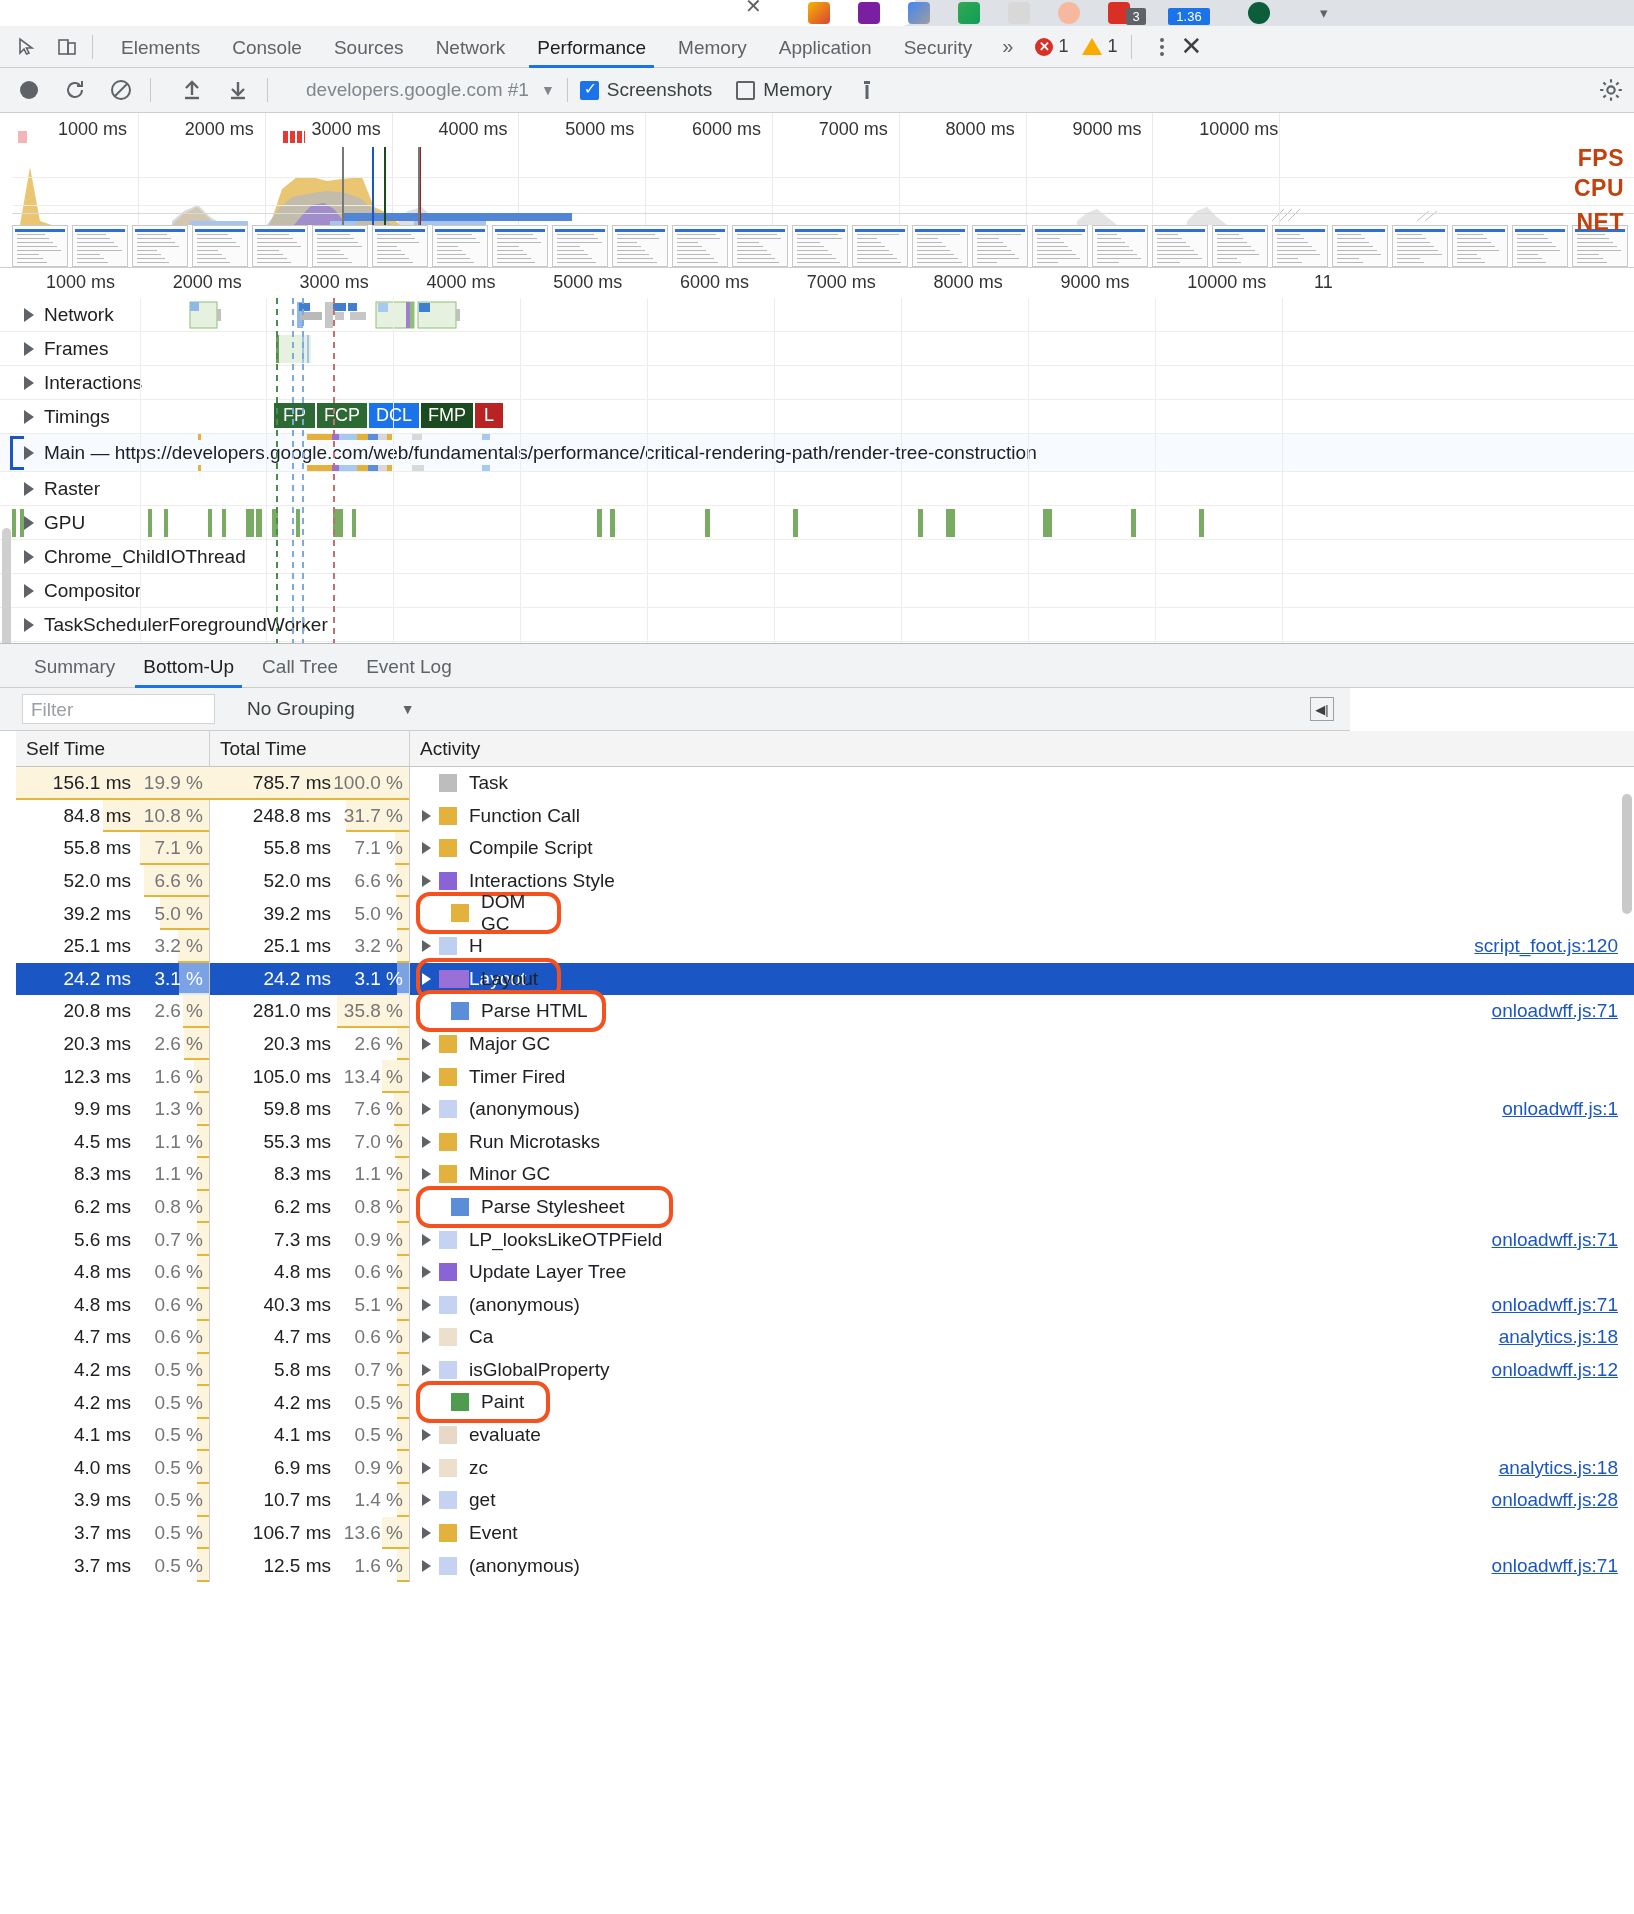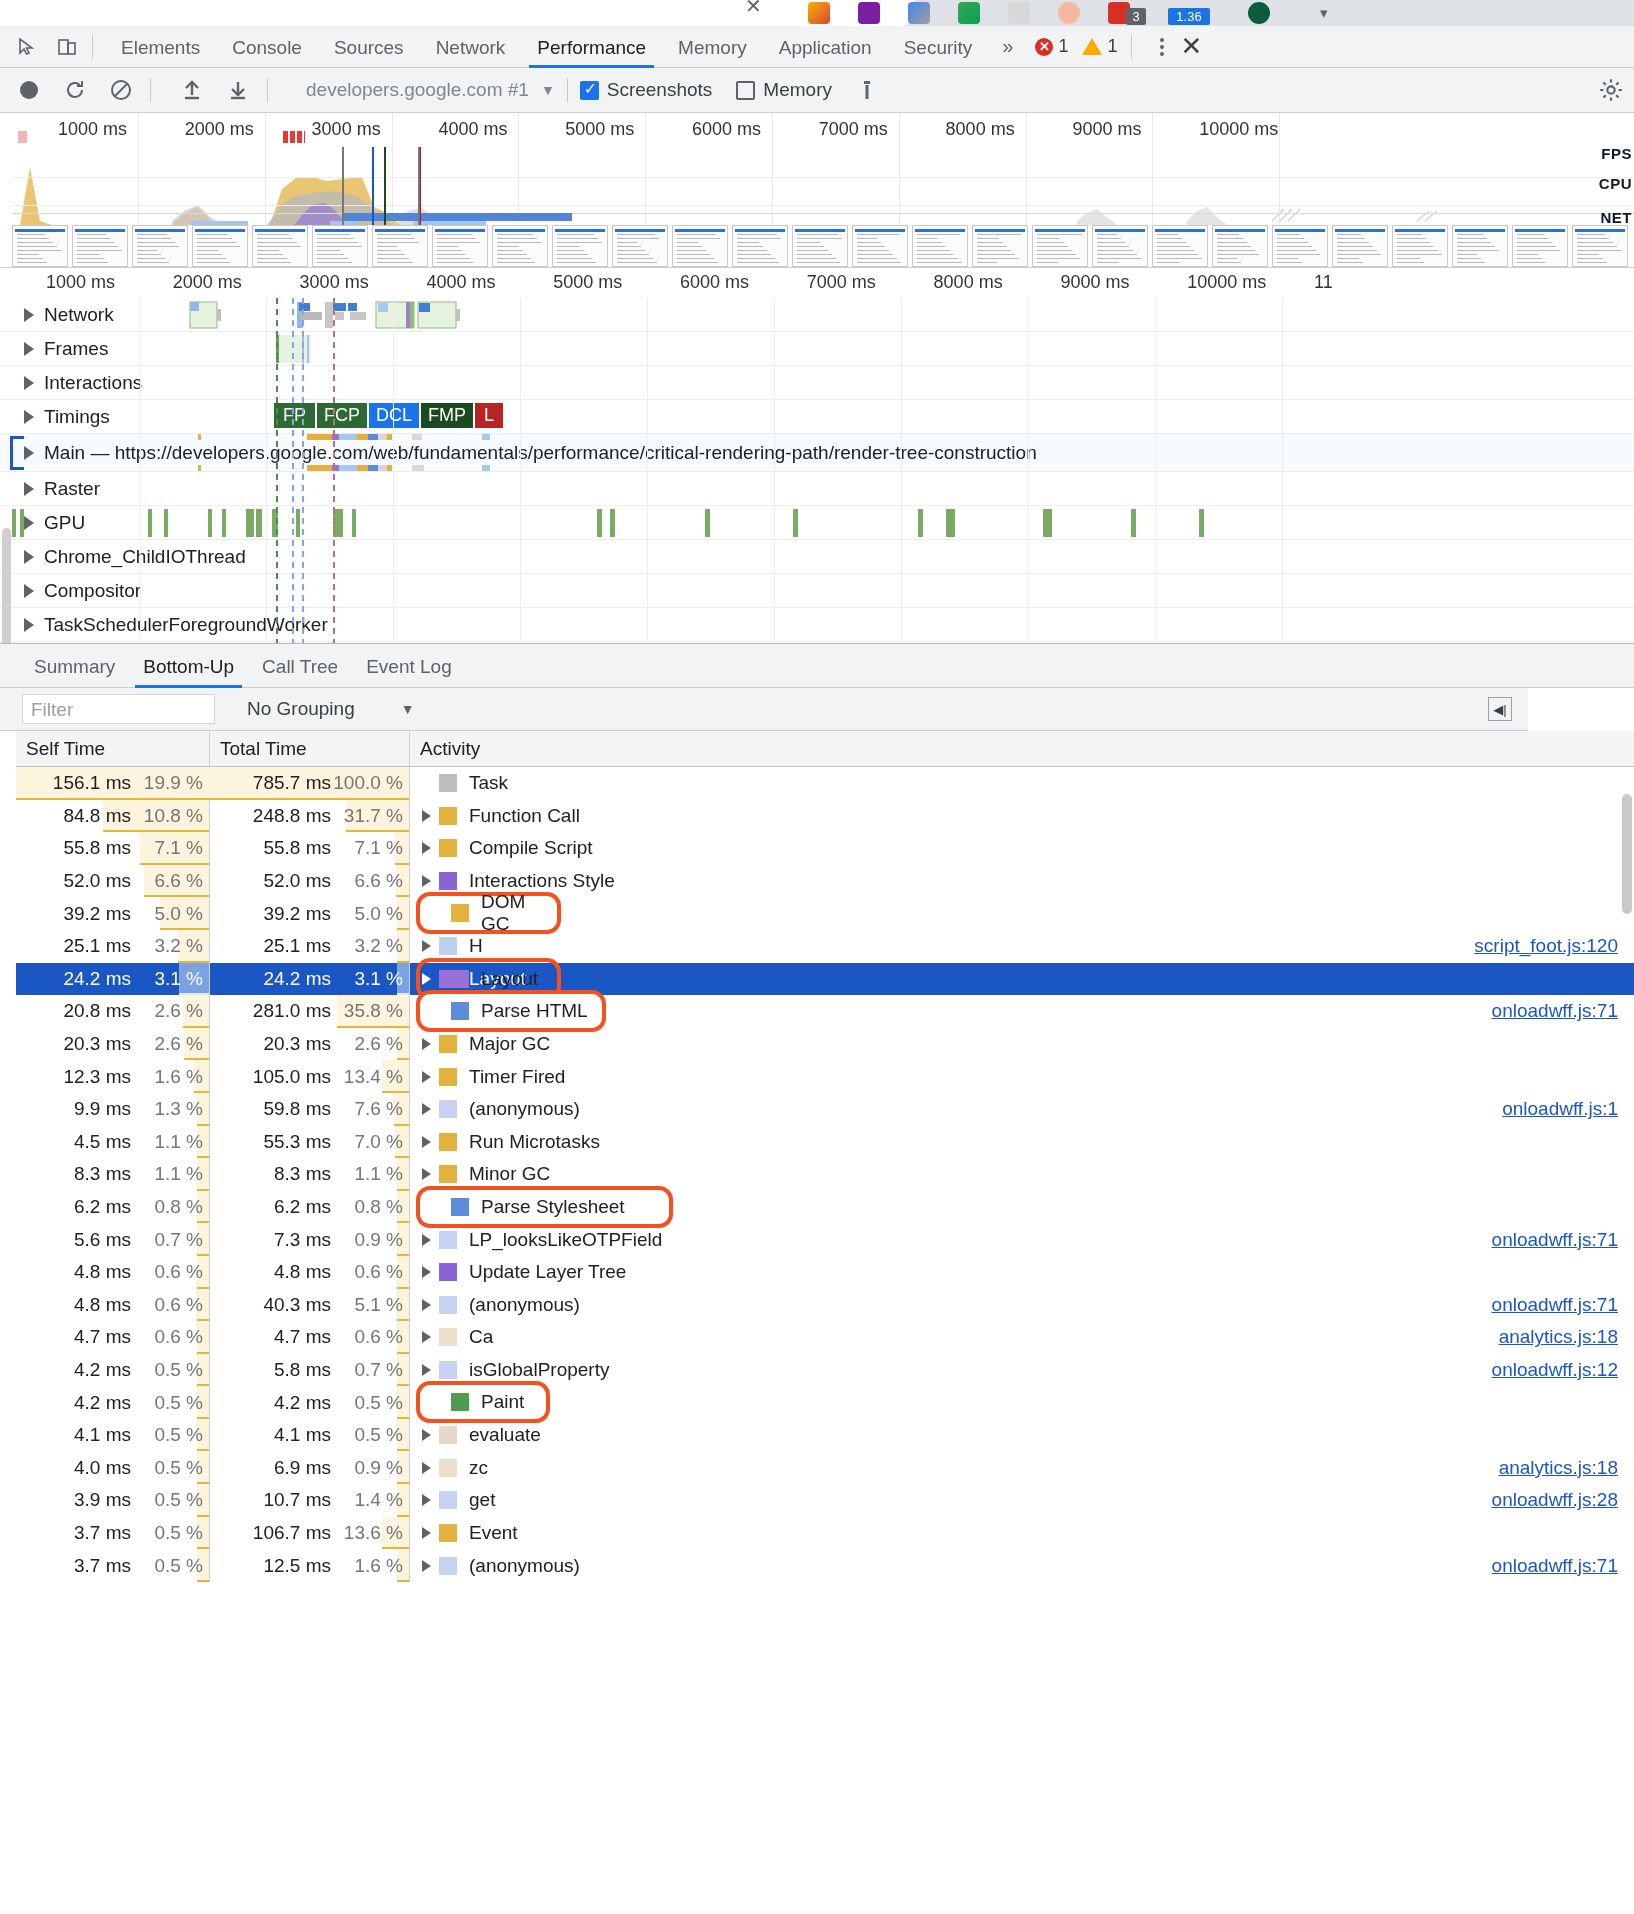--- a/index.html
+++ b/index.html
@@ -43,21 +43,21 @@
   
   #overview { position:absolute; left:0; top:113px; width:1634px; height:155px; background:#fff; border-bottom:1px solid #cdcdcd; }
   #ov-ruler { position:absolute; left:12px; top:0; right:0; height:34px; }
   #ov-ruler .tk { position:absolute; top:6px; font-size:18px; color:#333; }
   #ov-ruler .gl { position:absolute; top:0; bottom:-116px; width:1px; background:#eaeaea; }
   #ov-body { position:absolute; left:12px; top:34px; right:0; height:78px; }
   #ov-films { position:absolute; left:12px; top:112px; right:0; height:42px; }
   .film { position:absolute; top:0; width:56px; height:42px; background:#fbfbfb; border:1px solid #c9c9c9; overflow:hidden; }
   .film .bar { position:absolute; left:2px; right:2px; height:3px; background:#2f6fd0; top:3px; }
   .film .ln { position:absolute; left:4px; height:1px; background:#b9b9b9; }
-  .side-lab { position:absolute; right:2px; font-size:15px; font-weight:bold; color:#0f172a; letter-spacing:.5px; }
+  .side-lab { position:absolute; right:10px; font-size:23px; font-weight:bold; color:#c2410c; letter-spacing:.5px; }
   .ovline { position:absolute; top:0; bottom:0; width:2px; }
 
   
   #flame { position:absolute; left:0; top:268px; width:1634px; height:375px; background:#fff; overflow:hidden; }
   #fl-ruler { position:absolute; left:12px; top:0; right:0; height:30px; }
   #fl-ruler .tk { position:absolute; top:4px; font-size:18px; color:#333; }
   .track { position:relative; height:34px; border-bottom:1px solid #ededed; display:flex; align-items:center; }
   .track.tall { height:38px; }
   .track.main { background:#f7fbff; }
   .tri { width:0;height:0;border-top:7px solid transparent;border-bottom:7px solid transparent;border-left:10px solid #5f6368; margin:0 10px 0 24px; flex:none; }
@@ -65,21 +65,21 @@
   .gridv { position:absolute; top:30px; bottom:0; width:1px; background:#ededed; }
   .divline { position:absolute; width:2px; }
 
   
   #bottom { position:absolute; left:0; top:643px; width:1634px; height:1271px; background:#fff; border-top:1px solid #b9b9b9; }
   #sub-tabs { position:absolute; left:0; top:0; width:1634px; height:44px; background:#f1f3f4; border-bottom:1px solid #cdcdcd; display:flex; align-items:center; padding-left:20px; }
   .sub-tab { font-size:19px; color:#5f6368; padding:0 14px; height:44px; line-height:46px; position:relative; }
   .sub-tab.active { color:#202124; }
   .sub-tab.active::after { content:""; position:absolute; left:6px; right:6px; bottom:0; height:3px; background:#1a73e8; }
 
-  #filter-row { position:absolute; left:0; top:44px; width:1528px; height:43px; background:#f1f3f4; border-bottom:1px solid #cdcdcd; display:flex; align-items:center; padding-left:22px; }
+  #filter-row { position:absolute; left:0; top:44px; width:1350px; height:43px; background:#f1f3f4; border-bottom:1px solid #cdcdcd; display:flex; align-items:center; padding-left:22px; }
   #filter-input { width:193px; height:30px; background:#fff; border:1px solid #d4d4d4; font-size:19px; color:#9aa0a6; padding:0 8px; line-height:30px; }
   #grouping { font-size:19px; color:#3c4043; margin-left:32px; }
   #grouping-caret { margin-left:46px; color:#5f6368; font-size:14px; }
   #collapse-btn { position:absolute; right:16px; top:9px; width:24px; height:24px; border:1px solid #9aa0a6; display:flex; align-items:center; justify-content:center; font-size:13px; color:#3c4043; }
 
   
   #tbl-head { position:absolute; left:16px; top:87px; width:1618px; height:36px; background:#f4f4f4; border-bottom:1px solid #c4c4c4; display:flex; }
   .th { font-size:19px; color:#202124; display:flex; align-items:center; padding-left:10px; border-right:1px solid #d0d0d0; }
   #tbl-body { position:absolute; left:16px; top:123px; width:1618px; height:1148px; overflow:hidden; }
   .row { height:32.6px; display:flex; align-items:center; position:relative; font-size:19px; color:#202124; }

